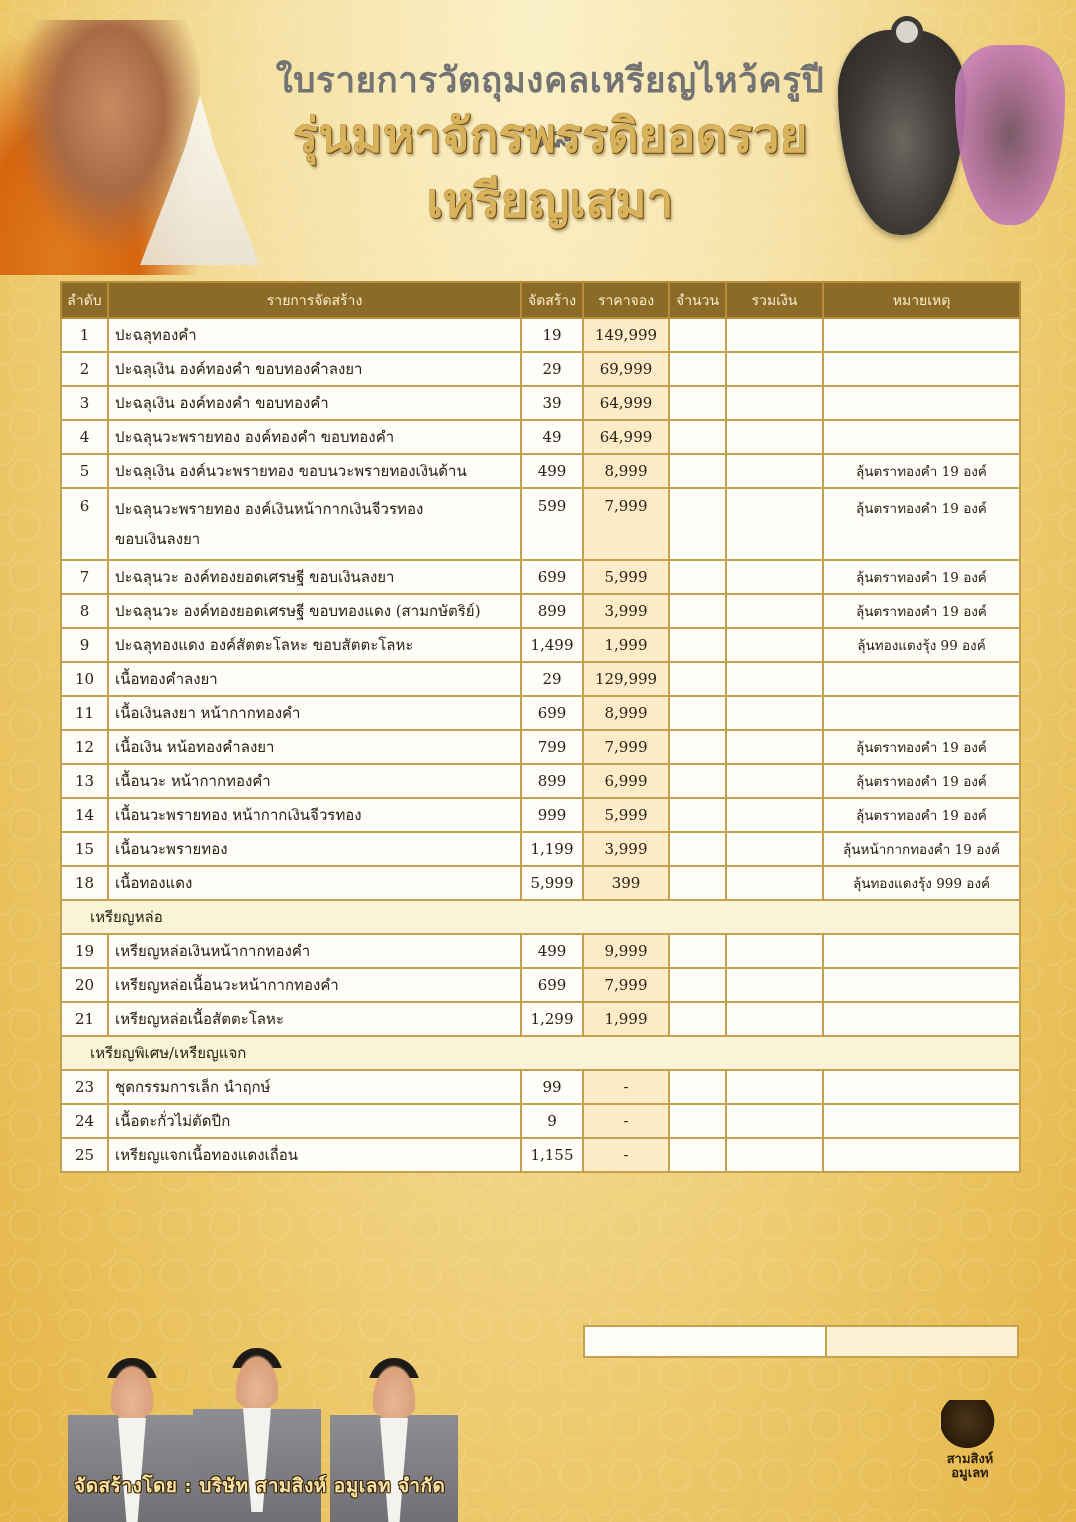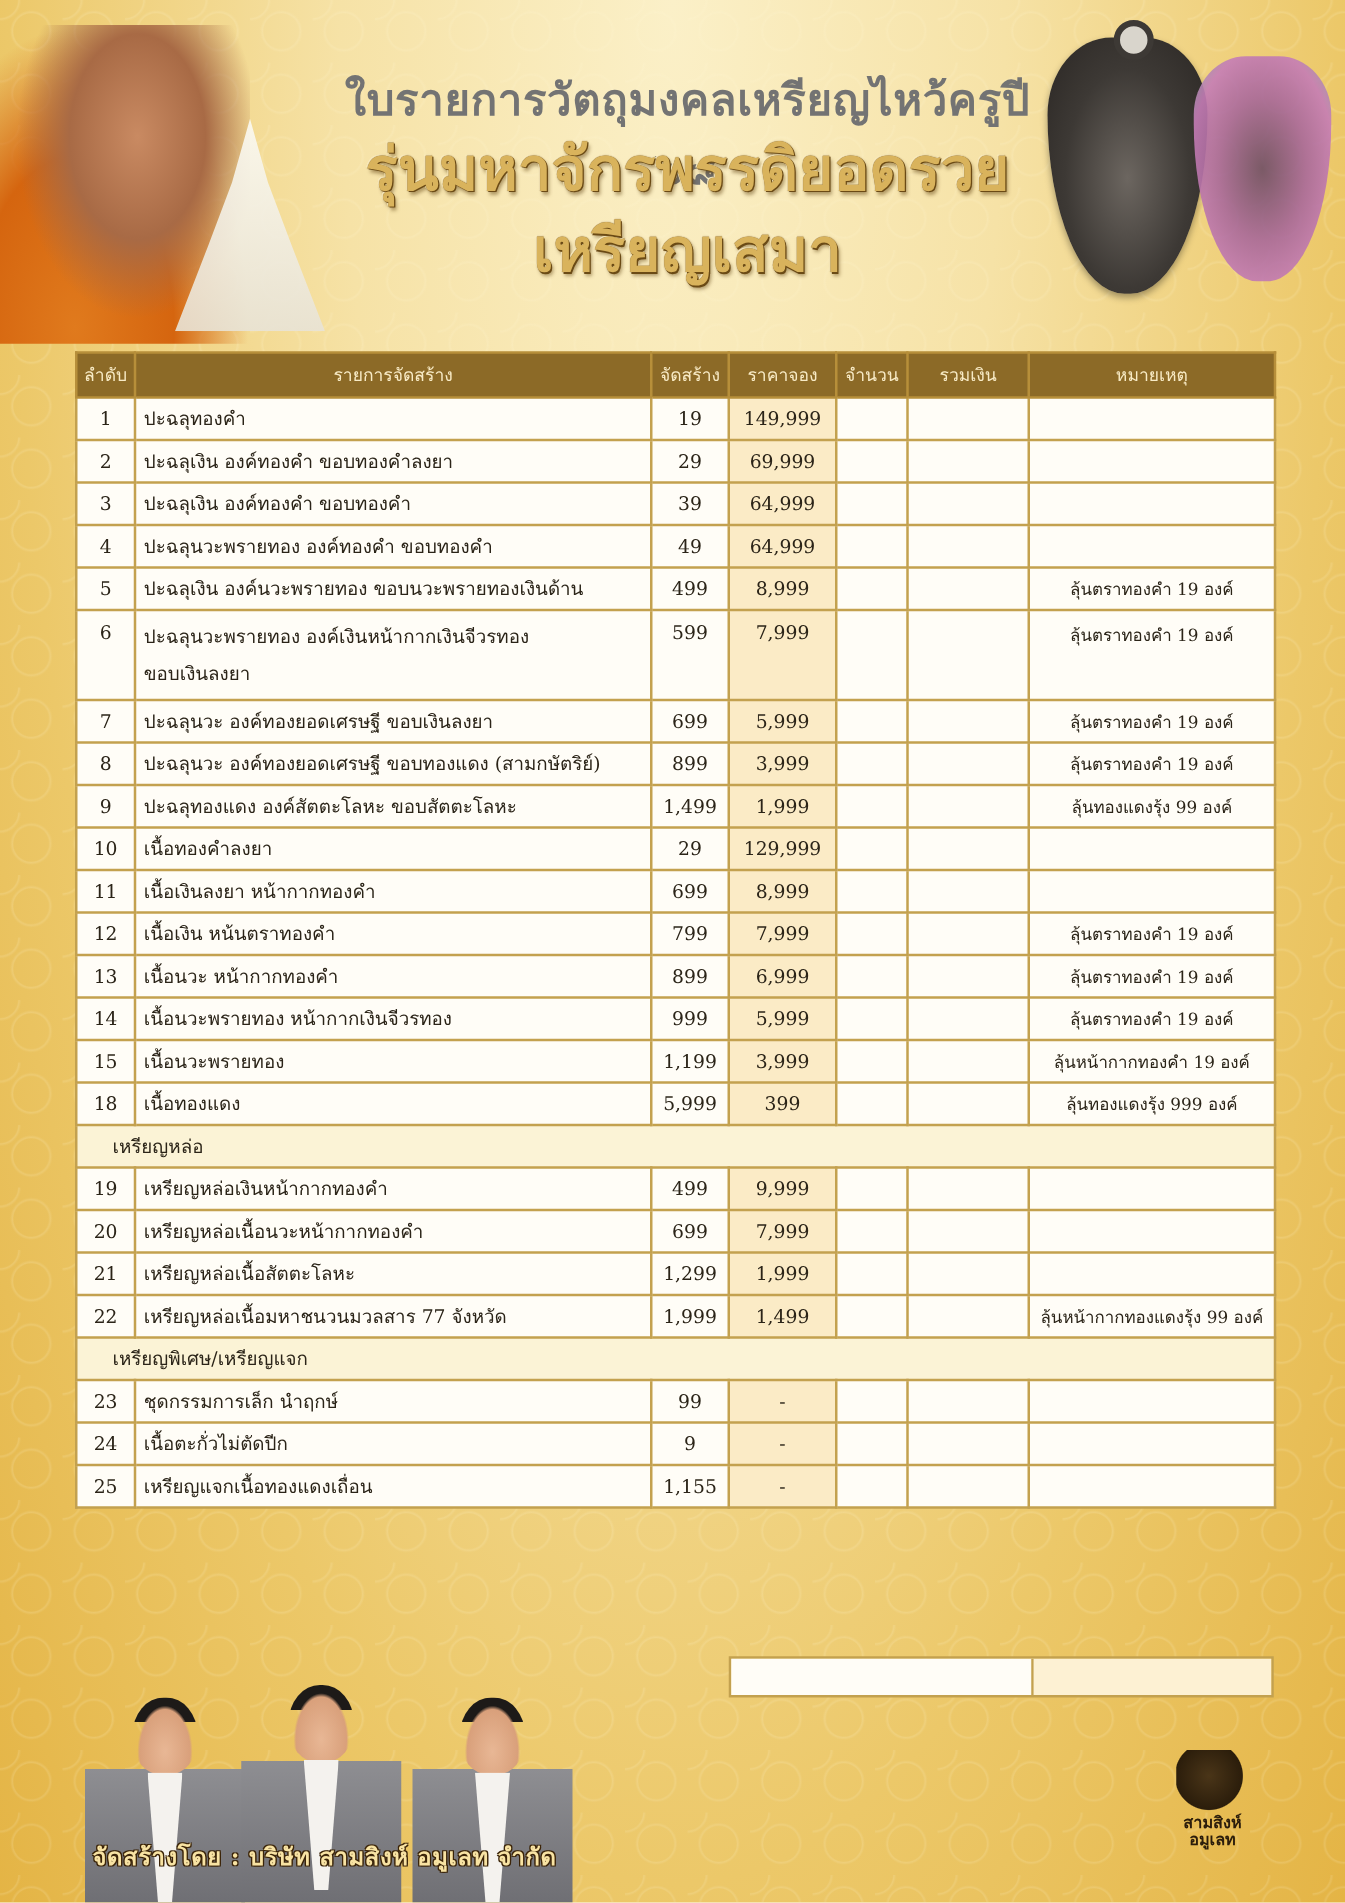--- a/index.html
+++ b/index.html
@@ -252,21 +252,21 @@
         <td class="no">11</td>
         <td>เนื้อเงินลงยา หน้ากากทองคำ</td>
         <td class="made">699</td>
         <td class="price">8,999</td>
         <td></td>
         <td></td>
         <td class="note"></td>
       </tr>
     <tr>
         <td class="no">12</td>
-        <td>เนื้อเงิน หน้นตราทองคำ</td>
+        <td>เนื้อเงิน หน้อทองคำลงยา</td>
         <td class="made">799</td>
         <td class="price">7,999</td>
         <td></td>
         <td></td>
         <td class="note">ลุ้นตราทองคำ 19 องค์</td>
       </tr>
     <tr>
         <td class="no">13</td>
         <td>เนื้อนวะ หน้ากากทองคำ</td>
         <td class="made">899</td>
@@ -326,29 +326,20 @@
         <td class="note"></td>
       </tr>
     <tr>
         <td class="no">21</td>
         <td>เหรียญหล่อเนื้อสัตตะโลหะ</td>
         <td class="made">1,299</td>
         <td class="price">1,999</td>
         <td></td>
         <td></td>
         <td class="note"></td>
-      </tr>
-    <tr>
-        <td class="no">22</td>
-        <td>เหรียญหล่อเนื้อมหาชนวนมวลสาร 77 จังหวัด</td>
-        <td class="made">1,999</td>
-        <td class="price">1,499</td>
-        <td></td>
-        <td></td>
-        <td class="note">ลุ้นหน้ากากทองแดงรุ้ง 99 องค์</td>
       </tr>
 
     <tr class="section">
         <td colspan="7">เหรียญพิเศษ/เหรียญแจก</td>
       </tr>
 
     <tr>
         <td class="no">23</td>
         <td>ชุดกรรมการเล็ก นำฤกษ์</td>
         <td class="made">99</td>

